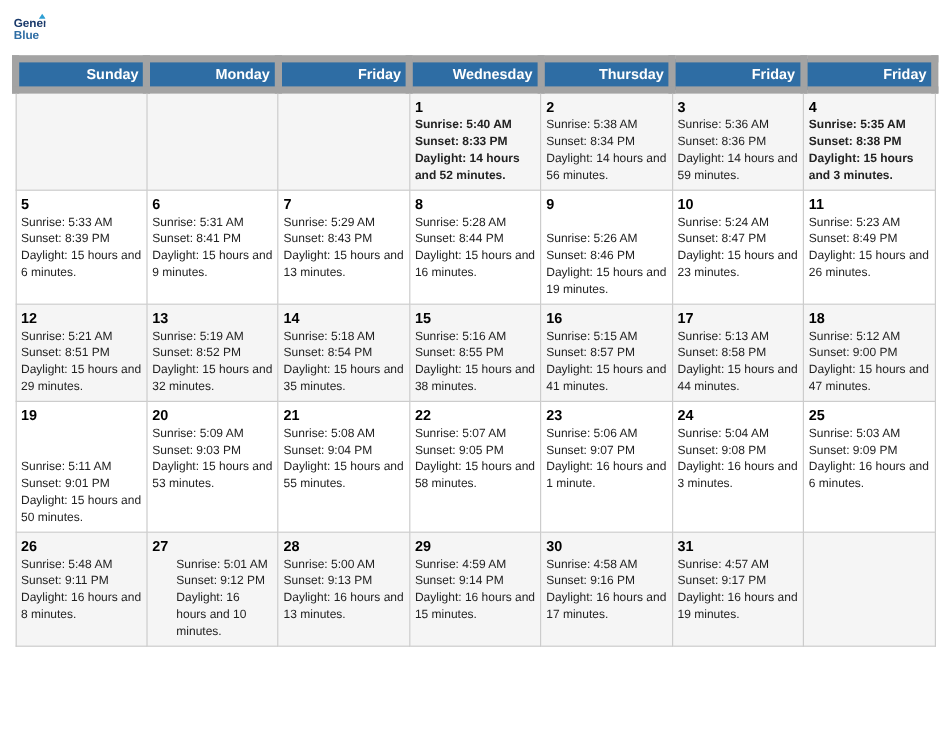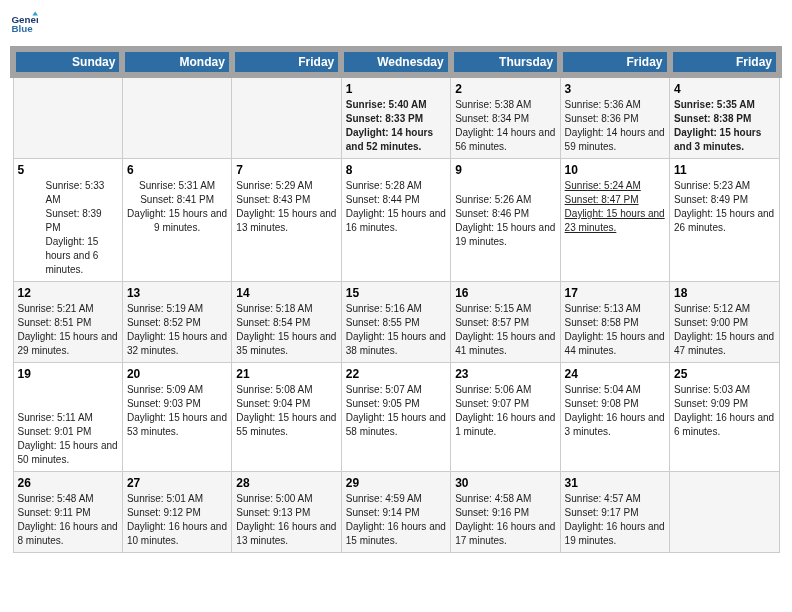--- a/index.html
+++ b/index.html
@@ -147,27 +147,27 @@
         <td>
           <span class="day-number">4</span>
           <div class="cell-text" style="white-space: pre-line; font-weight: bold;">Sunrise: 5:35 AM
 Sunset: 8:38 PM
 Daylight: 15 hours and 3 minutes.</div>
         </td>
       </tr>
       <tr>
         <td>
           <span class="day-number">5</span>
-          <div class="cell-text" style="white-space: pre-line; margin-left: 28px;">Sunrise: 5:33 AM
+          <div class="cell-text" style="white-space: pre-line;">Sunrise: 5:33 AM
 Sunset: 8:39 PM
 Daylight: 15 hours and 6 minutes.</div>
         </td>
         <td>
           <span class="day-number">6</span>
-          <div class="cell-text" style="white-space: pre-line; text-align: center;">Sunrise: 5:31 AM
+          <div class="cell-text" style="white-space: pre-line;">Sunrise: 5:31 AM
 Sunset: 8:41 PM
 Daylight: 15 hours and 9 minutes.</div>
         </td>
         <td>
           <span class="day-number">7</span>
           <div class="cell-text" style="white-space: pre-line;">Sunrise: 5:29 AM
 Sunset: 8:43 PM
 Daylight: 15 hours and 13 minutes.</div>
         </td>
         <td>
@@ -177,21 +177,21 @@
 Daylight: 15 hours and 16 minutes.</div>
         </td>
         <td>
           <span class="day-number">9</span>
           <div class="cell-text" style="white-space: pre-line; margin-top: 16px;">Sunrise: 5:26 AM
 Sunset: 8:46 PM
 Daylight: 15 hours and 19 minutes.</div>
         </td>
         <td>
           <span class="day-number">10</span>
-          <div class="cell-text" style="white-space: pre-line; text-decoration: underline;">Sunrise: 5:24 AM
+          <div class="cell-text" style="white-space: pre-line;">Sunrise: 5:24 AM
 Sunset: 8:47 PM
 Daylight: 15 hours and 23 minutes.</div>
         </td>
         <td>
           <span class="day-number">11</span>
           <div class="cell-text" style="white-space: pre-line;">Sunrise: 5:23 AM
 Sunset: 8:49 PM
 Daylight: 15 hours and 26 minutes.</div>
         </td>
       </tr>
@@ -285,21 +285,21 @@
       </tr>
       <tr>
         <td>
           <span class="day-number">26</span>
           <div class="cell-text" style="white-space: pre-line;">Sunrise: 5:48 AM
 Sunset: 9:11 PM
 Daylight: 16 hours and 8 minutes.</div>
         </td>
         <td>
           <span class="day-number">27</span>
-          <div class="cell-text" style="white-space: pre-line;">Sunrise: 5:01 AM
+          <div class="cell-text" style="white-space: pre-line; margin-left: 20px;">Sunrise: 5:01 AM
 Sunset: 9:12 PM
 Daylight: 16 hours and 10 minutes.</div>
         </td>
         <td>
           <span class="day-number">28</span>
           <div class="cell-text" style="white-space: pre-line;">Sunrise: 5:00 AM
 Sunset: 9:13 PM
 Daylight: 16 hours and 13 minutes.</div>
         </td>
         <td>

